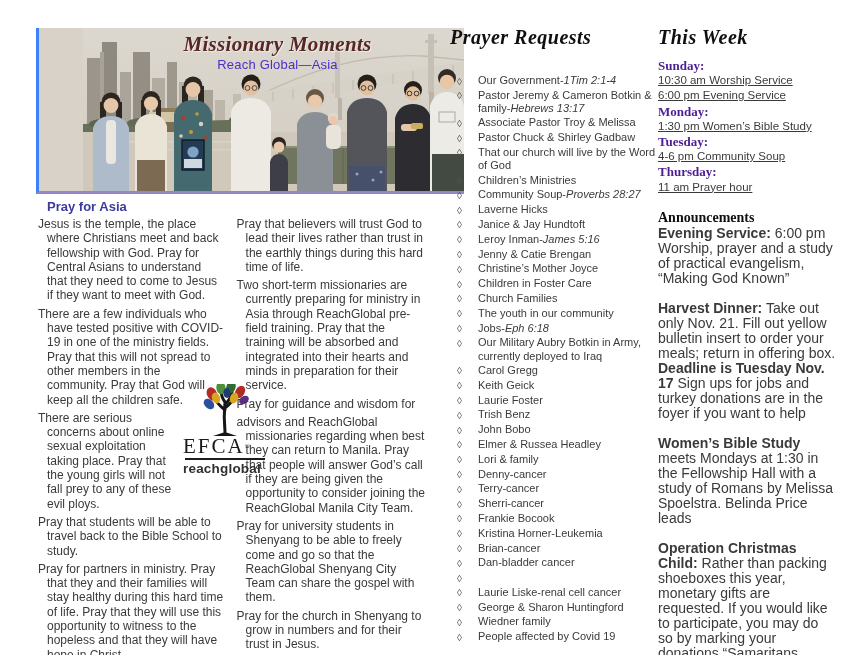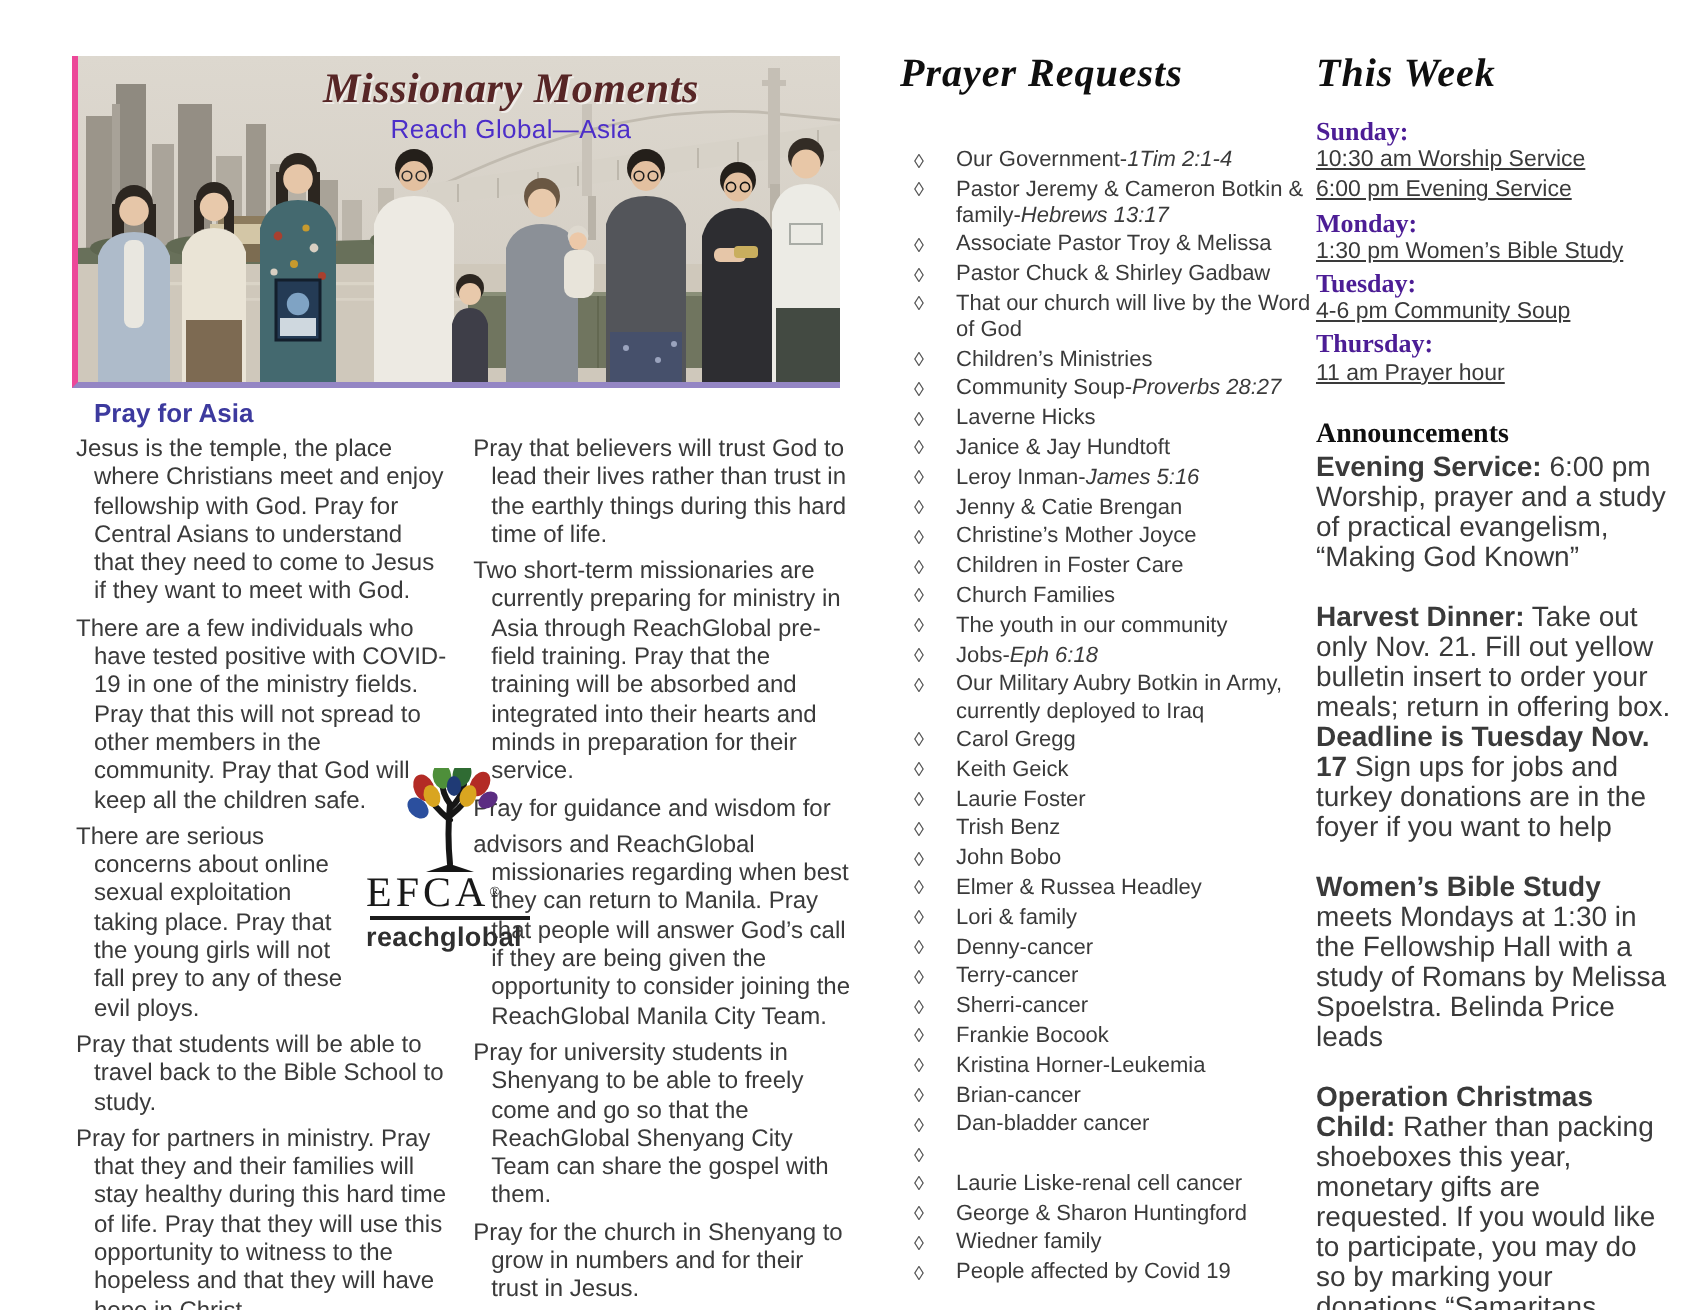--- a/index.html
+++ b/index.html
@@ -7,22 +7,22 @@
     width:848px;height:655px;background:#ffffff;
     font-family:"Liberation Sans",sans-serif;color:#383838;
     overflow:hidden;position:relative;
   }
   .page{position:relative;width:848px;height:655px;background:#fff;}
 
   
   .left-panel{position:absolute;left:25px;top:0;width:402px;}
   .photo{
     position:relative;margin:28px 0 0 11px;width:381px;height:163px;
-    border-left:3px solid #ec4899;border-bottom:3px solid #9486c4;
-    background:#d8d2c8;overflow:hidden;
+    border-left:3px solid #3b82f6;border-bottom:3px solid #9486c4;
+    background:#d8d2c8;overflow:hidden;padding-left:44px;
   }
   .photo svg{display:block;width:100%;height:100%;}
   .photo-titles{position:absolute;left:0;right:0;top:4px;text-align:center;transform:translateX(26px);}
   .photo-title{
     font-family:"Liberation Serif",serif;font-weight:700;font-style:italic;
     font-size:21px;color:#572626;letter-spacing:.3px;
     text-shadow:1px 1px 0 rgba(255,255,255,.55);
   }
   .photo-subtitle{margin-top:0px;font-weight:400;font-size:13px;color:#4c2ec9;letter-spacing:.2px;}
   .pray-heading{margin:5px 0 3px 22px;font-size:13px;font-weight:700;color:#3d3a9e;}
@@ -223,21 +223,21 @@
         <div class="photo-subtitle">Reach Global—Asia</div>
       </div>
     </figure>
 
     <h2 class="pray-heading">Pray for Asia</h2>
 
     <div class="cols">
       <div class="bcol col1">
         <div>
 
-        <p class="para">Jesus is the temple, the place where Christians meet and enjoy fellowship with God. Pray for Central Asians to understand that they need to come to Jesus if they want to meet with God.</p>
+        <p class="para">Jesus is the temple, the place where Christians meet and back fellowship with God. Pray for Central Asians to understand that they need to come to Jesus if they want to meet with God.</p>
             <p class="para">There are a few individuals who have tested positive with COVID-19 in one of the ministry fields. Pray that this will not spread to other members in the community. Pray that God will keep all the children safe.</p>
           </div>
         <div class="wrapblock">
           <span class="spacer-r"></span>
           <div>
 
           <p class="para">There are serious concerns about online sexual exploitation taking place. Pray that the young girls will not fall prey to any of these evil ploys.</p>
               <p class="para">Pray that students will be able to travel back to the Bible School to study.</p>
               <p class="para">Pray for partners in ministry. Pray that they and their families will stay healthy during this hard time of life. Pray that they will use this opportunity to witness to the hopeless and that they will have hope in Christ.</p>
             </div>

